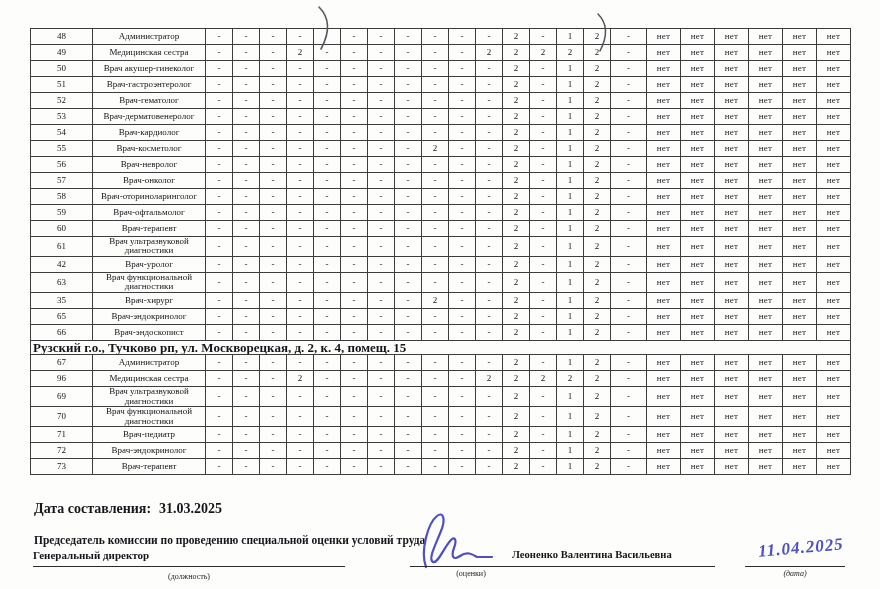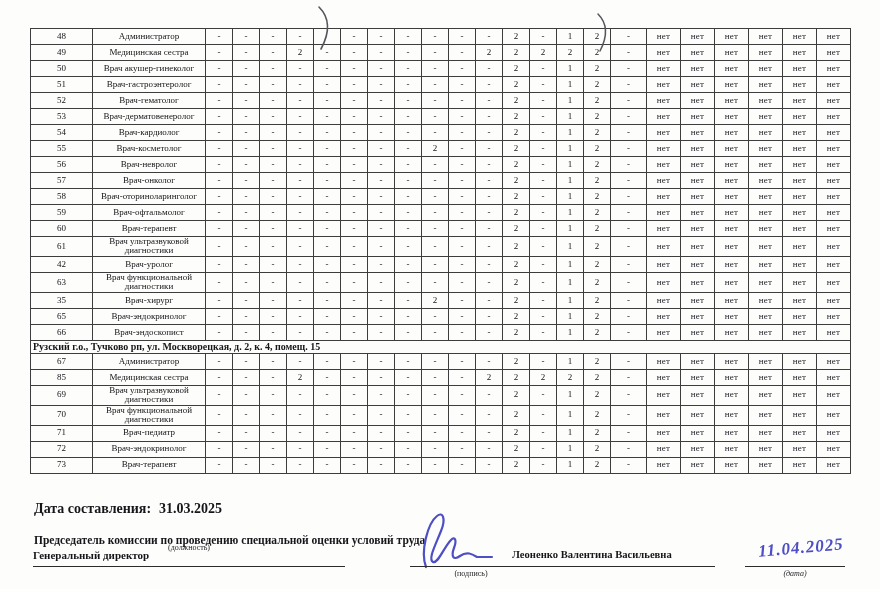--- a/index.html
+++ b/index.html
@@ -20,21 +20,21 @@
     border:1px solid #3d3d3d;
     font-size:9px;line-height:1.05;
     text-align:center;vertical-align:middle;
     padding:0;height:15px;overflow:hidden;
   }
   td.num-cell{font-size:9px;}
   td.title-cell{text-align:left;padding:1px 2px;font-size:8.8px;}
   td.val-cell{font-size:9px;}
   td.net-cell{font-size:8.5px;color:#23232c;letter-spacing:.2px;}
   tr.section-row td{
-    text-align:left;font-weight:bold;font-size:10px;
+    text-align:left;font-weight:bold;font-size:13px;
     height:12px;padding:0 0 0 2px;
   }
   .footer-abs{position:absolute;}
   .date-composed{left:34px;top:501px;font-size:14px;font-weight:600;}
   .date-composed .lbl{margin-right:8px;}
   .chairman{left:34px;top:534px;font-size:11.5px;font-weight:bold;}
   .sigline{position:absolute;border-top:1.2px solid #2b2b2b;height:0;}
   .over-text{position:absolute;text-align:left;font-weight:bold;font-size:11px;}
   .caption{position:absolute;text-align:center;font-size:8px;font-weight:normal;color:#1d1d22;}
   .caption.small{font-size:7.4px;}
@@ -598,21 +598,21 @@
           <td class="val-cell">2</td>
           <td class="val-cell">-</td>
           <td class="net-cell">нет</td>
           <td class="net-cell">нет</td>
           <td class="net-cell">нет</td>
           <td class="net-cell">нет</td>
           <td class="net-cell">нет</td>
           <td class="net-cell">нет</td>
         </tr>
         <tr>
-          <td class="num-cell">85</td>
+          <td class="num-cell">96</td>
           <td class="title-cell">Медицинская сестра</td>
           <td class="val-cell">-</td>
           <td class="val-cell">-</td>
           <td class="val-cell">-</td>
           <td class="val-cell">2</td>
           <td class="val-cell">-</td>
           <td class="val-cell">-</td>
           <td class="val-cell">-</td>
           <td class="val-cell">-</td>
           <td class="val-cell">-</td>
@@ -771,27 +771,27 @@
   </svg>
 
   <div class="footer-abs date-composed">
     <span class="lbl">Дата составления:</span><span>31.03.2025</span>
   </div>
 
   <div class="footer-abs chairman">Председатель комиссии по проведению специальной оценки условий труда</div>
 
   <div class="over-text" style="left:33px;top:549px;width:312px;">Генеральный директор</div>
   <div class="sigline" style="left:33px;top:566px;width:312px;"></div>
-  <div class="caption" style="left:33px;top:543px;width:312px;">(должность)</div>
+  <div class="caption" style="left:33px;top:572px;width:312px;">(должность)</div>
 
   <svg class="signature-svg" width="120" height="62" viewBox="0 0 120 62">
     <path d="M16,58 C10,42 18,14 27,7 C33,2 36,10 31,22 C25,37 18,50 23,53 C28,55 34,38 41,31 C45,27 47,31 44,39 C41,47 43,52 50,47 C57,42 62,45 67,48 L82,48" stroke="var(--ink,#4e4ec6)" stroke-width="2.2" fill="none" stroke-linecap="round"></path>
   </svg>
   <div class="sigline" style="left:410px;top:566px;width:122px;"></div>
-  <div class="caption" style="left:410px;top:569px;width:122px;">(подпись)</div>
+  <div class="caption" style="left:410px;top:569px;width:122px;">(оценки)</div>
 
   <div class="over-text" style="left:512px;top:549px;width:185px;font-size:10.6px;">Леоненко Валентина Васильевна</div>
   <div class="sigline" style="left:530px;top:566px;width:185px;"></div>
   <div class="caption small" style="left:525px;top:593px;width:195px;font-style:italic;">(фамилия, имя, отчество (при наличии))</div>
 
   <div class="handwritten-date">11.04.2025</div>
   <div class="sigline" style="left:745px;top:566px;width:100px;"></div>
   <div class="caption" style="left:745px;top:569px;width:100px;font-style:italic;">(дата)</div>
 
 </div>

